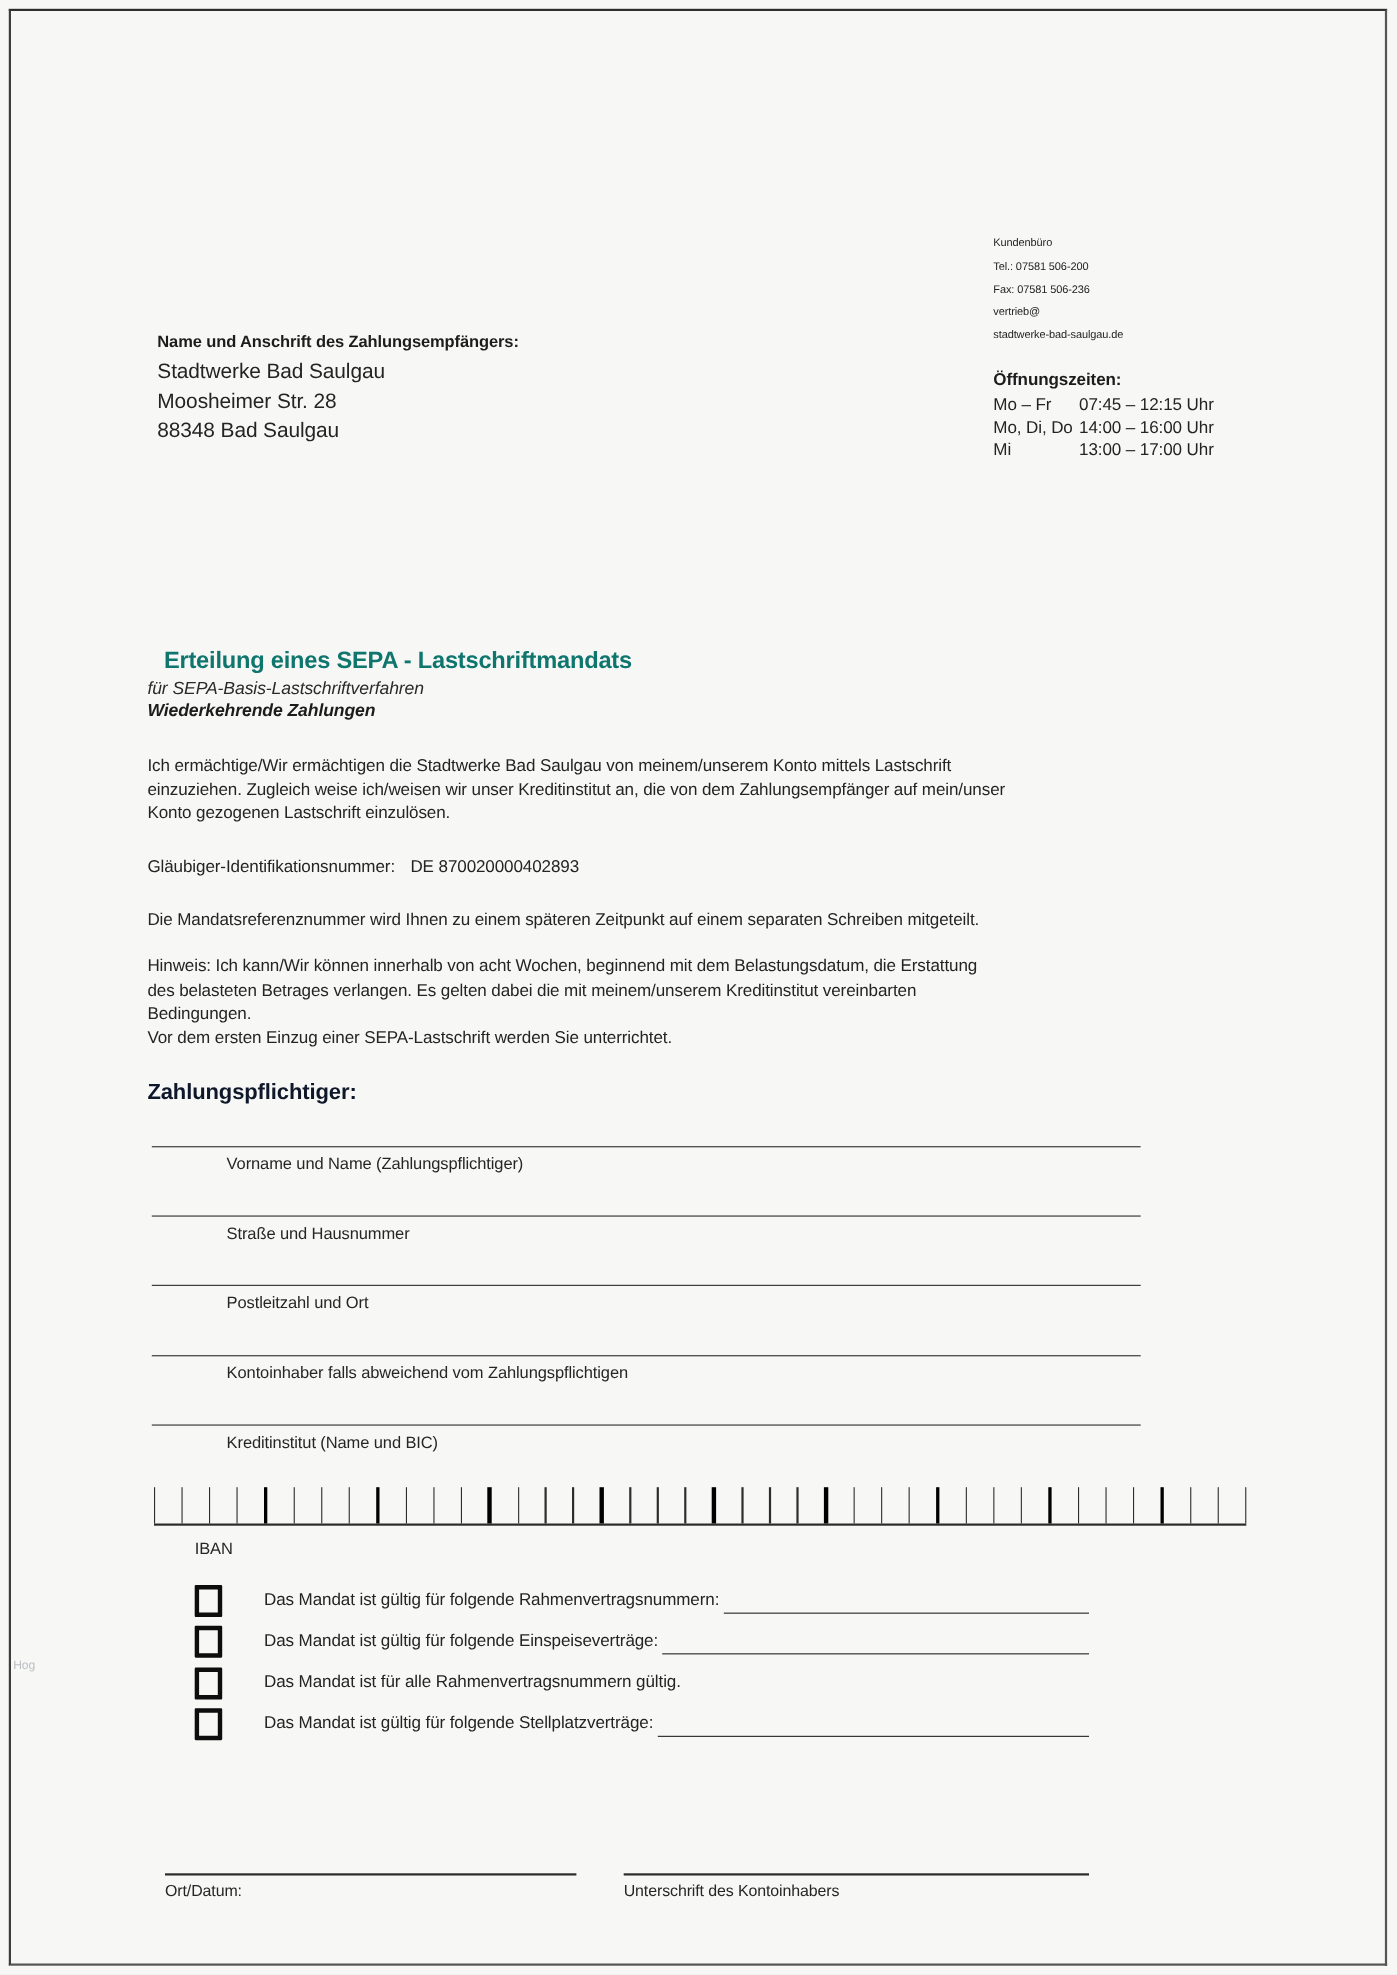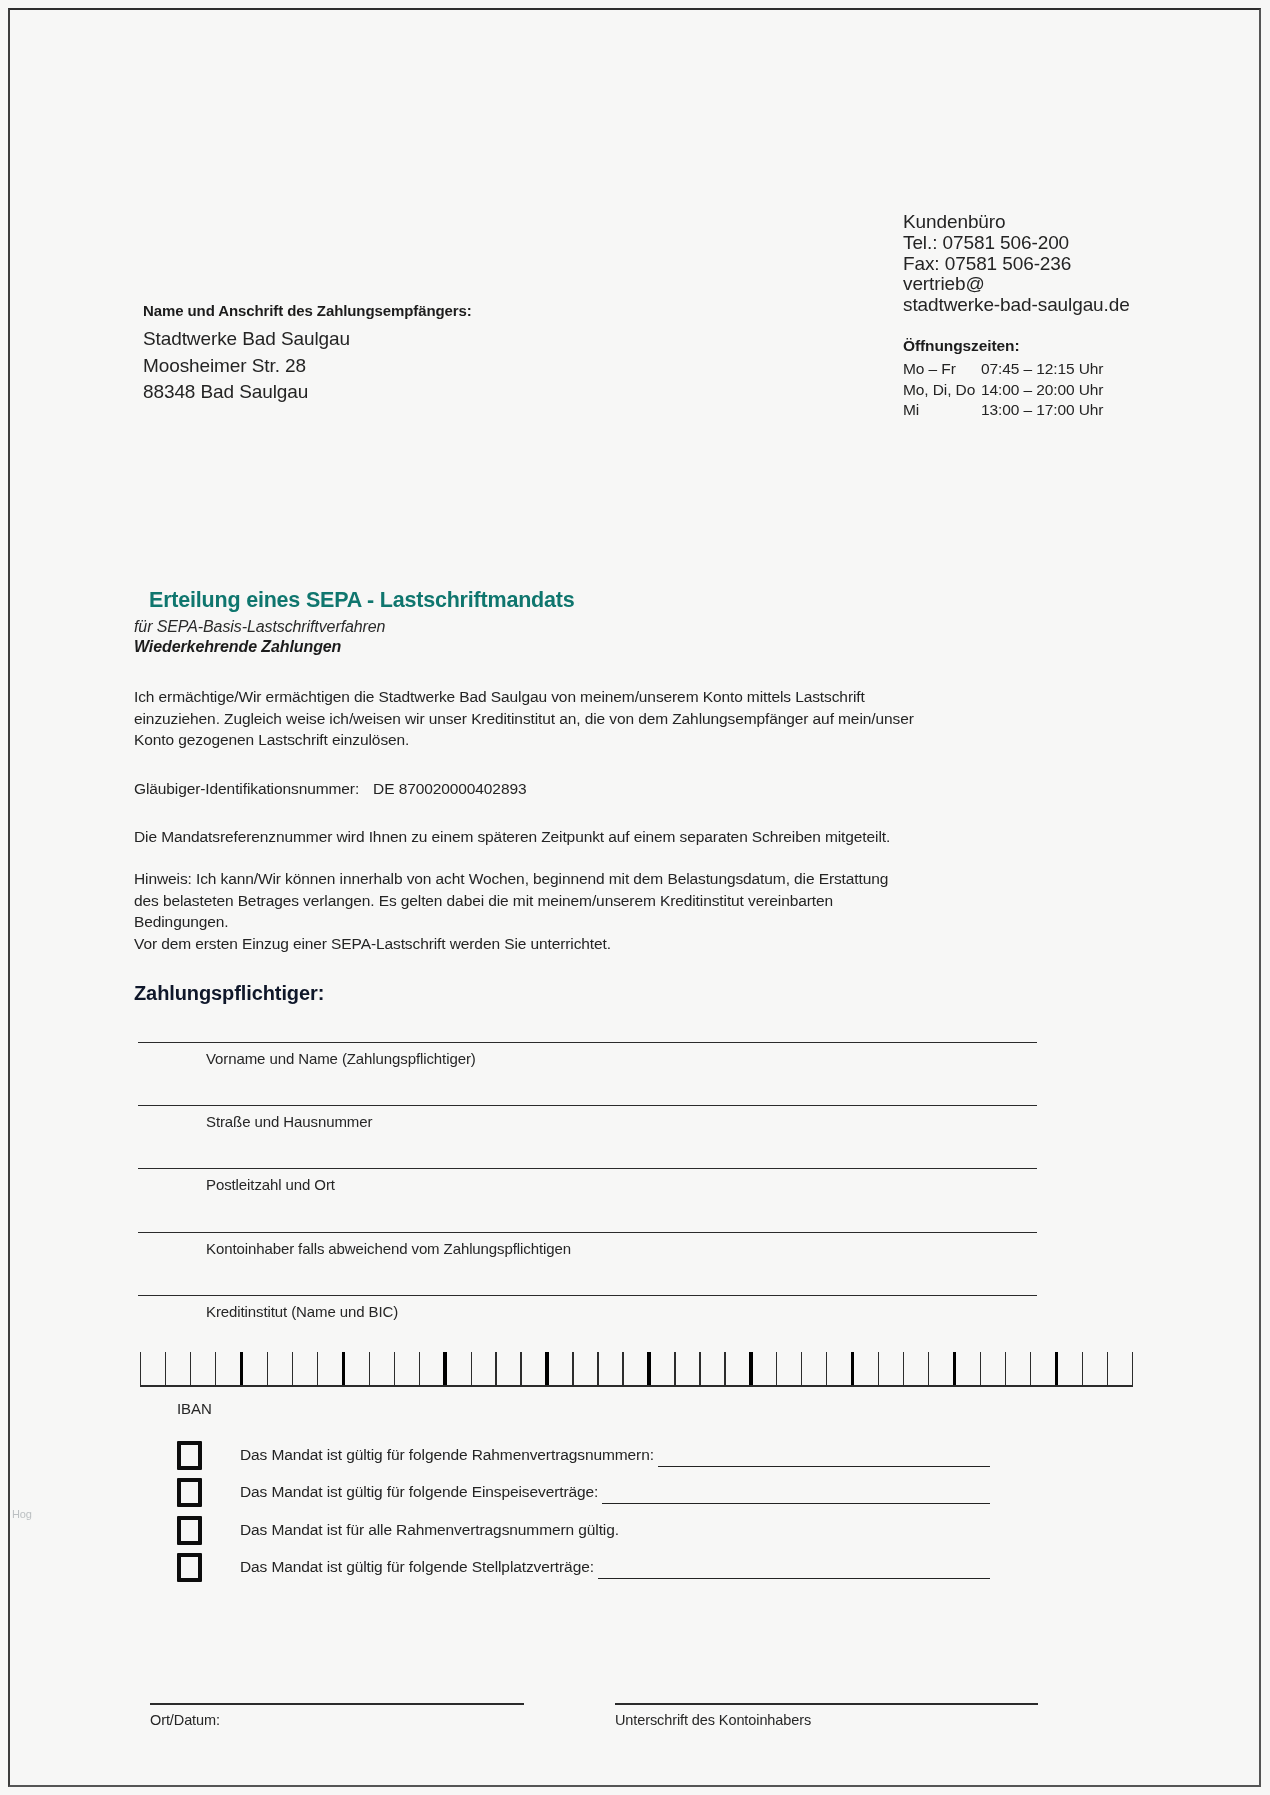--- a/index.html
+++ b/index.html
@@ -13,21 +13,21 @@
   .abs { position:absolute; }
   .frame {
     position:absolute; left:8px; top:8px; width:1253px; height:1779px;
     border:2px solid #555; border-top-color:#2e2e2e; border-left-color:#3d3d3d;
   }
   
   .recipient { left:143px; top:278px; }
   .recipient .r-label { font-size:15px; font-weight:bold; color:#1c1c1c; margin-bottom:7px;margin-top:24px; }
   .recipient .r-line  { font-size:19px; line-height:26.5px; color:#242424; }
   
-  .contact { left:903px; top:212px; width:330px; font-size:19px; line-height:20.8px; color:#242424; }
+  .contact { left:903px; top:212px; width:330px; font-size:10px; line-height:20.8px; color:#242424; }
   .hours-title { left:903px; top:337px; font-size:15.5px; font-weight:bold; color:#1c1c1c; }
   .hours { left:903px; top:359px; font-size:15.5px; line-height:20.6px; color:#242424;
            display:grid; grid-template-columns:78px auto; column-gap:0; }
   
   .title-main { left:149px; top:588px; font-size:21.5px; font-weight:bold; color:#0f766e; letter-spacing:-0.2px; }
   .title-sub1 { left:134px; top:618px; font-size:16px; font-style:italic; color:#2a2a2a; }
   .title-sub2 { left:134px; top:638px; font-size:16px; font-style:italic; font-weight:bold; color:#1c1c1c; }
   
   .para { left:134px; font-size:15.5px; line-height:21.5px; color:#242424; white-space:pre-line; width:915px; }
   .creditor { left:134px; top:780px; font-size:15.5px; color:#242424; display:flex; gap:14px; }
@@ -76,21 +76,21 @@
     <div>Tel.: 07581 506-200</div>
     <div>Fax: 07581 506-236</div>
     <div>vertrieb@</div>
     <div>stadtwerke-bad-saulgau.de</div>
   </div>
   <div class="abs hours-title">Öffnungszeiten:</div>
   <div class="abs hours">
     <span>Mo – Fr</span>
     <span>07:45 – 12:15 Uhr</span>
     <span>Mo, Di, Do</span>
-    <span>14:00 – 20:00 Uhr</span>
+    <span>14:00 – 16:00 Uhr</span>
     <span>Mi</span>
     <span>13:00 – 17:00 Uhr</span>
   </div>
 
   <div class="abs title-main">Erteilung eines SEPA - Lastschriftmandats</div>
   <div class="abs title-sub1">für SEPA-Basis-Lastschriftverfahren</div>
   <div class="abs title-sub2">Wiederkehrende Zahlungen</div>
 
   <div class="abs para" style="top:686px">Ich ermächtige/Wir ermächtigen die Stadtwerke Bad Saulgau von meinem/unserem Konto mittels Lastschrift
 einzuziehen. Zugleich weise ich/weisen wir unser Kreditinstitut an, die von dem Zahlungsempfänger auf mein/unser
@@ -188,19 +188,19 @@
   <div class="abs cb-row" style="top:1552px">
     <span class="cb"></span>
     <span class="cb-label">Das Mandat ist gültig für folgende Stellplatzverträge:</span>
     <span class="cb-line"></span>
   </div>
 
   <div class="abs sig" style="left:150px; top:1703px; width:374px;">
     <div class="sig-line"></div>
     <div class="sig-label">Ort/Datum:</div>
   </div>
-  <div class="abs sig" style="left:567px; top:1703px; width:423px;margin-left:48px;">
+  <div class="abs sig" style="left:567px; top:1703px; width:423px;">
     <div class="sig-line"></div>
     <div class="sig-label">Unterschrift des Kontoinhabers</div>
   </div>
 
   <div class="abs watermark">Hog</div>
 </div>
 
 </body></html>

